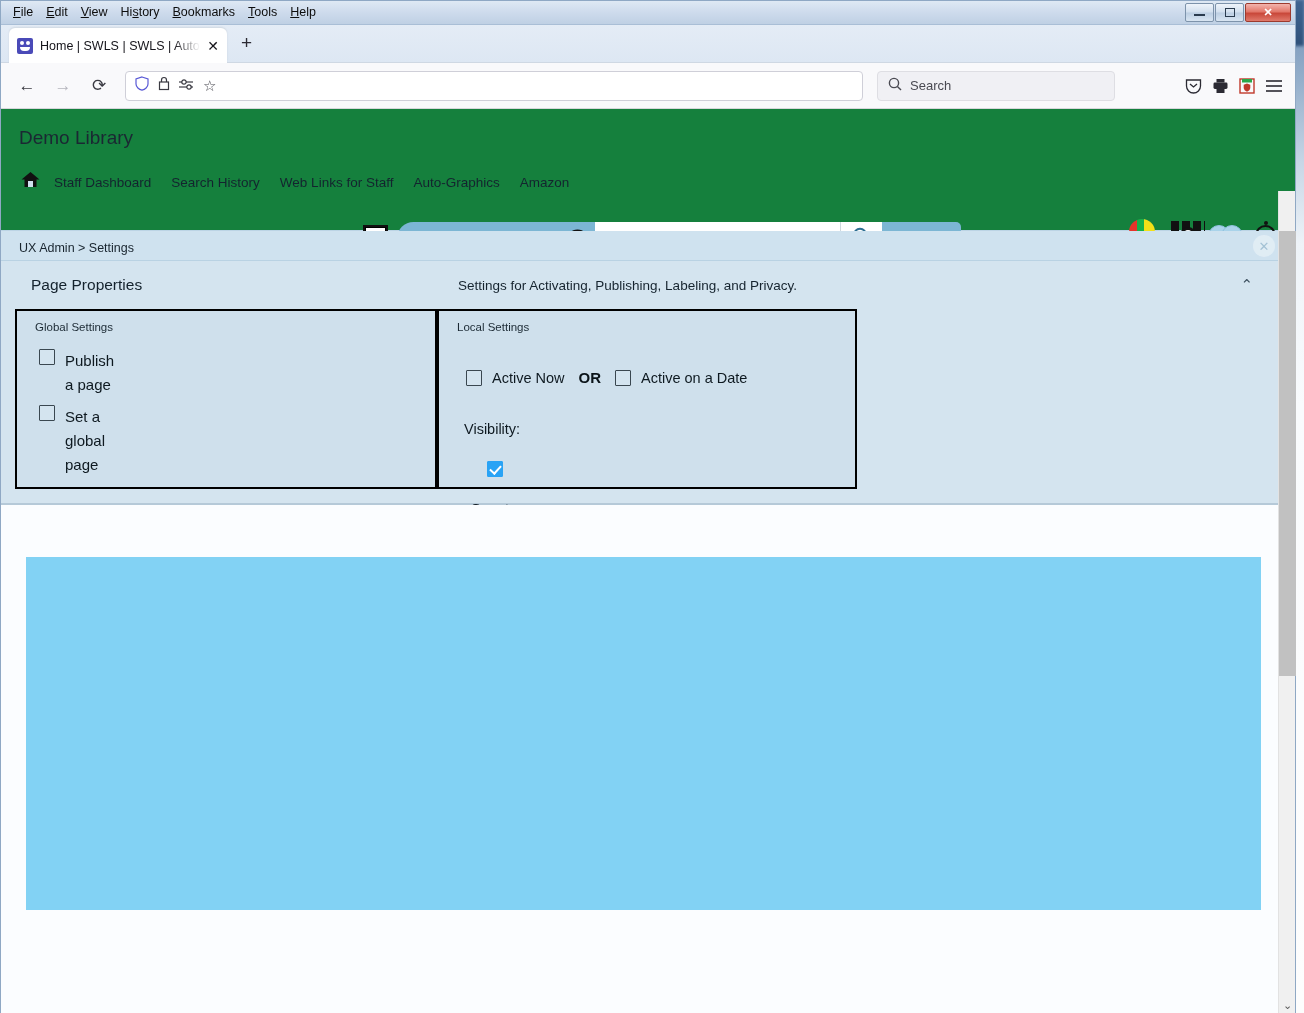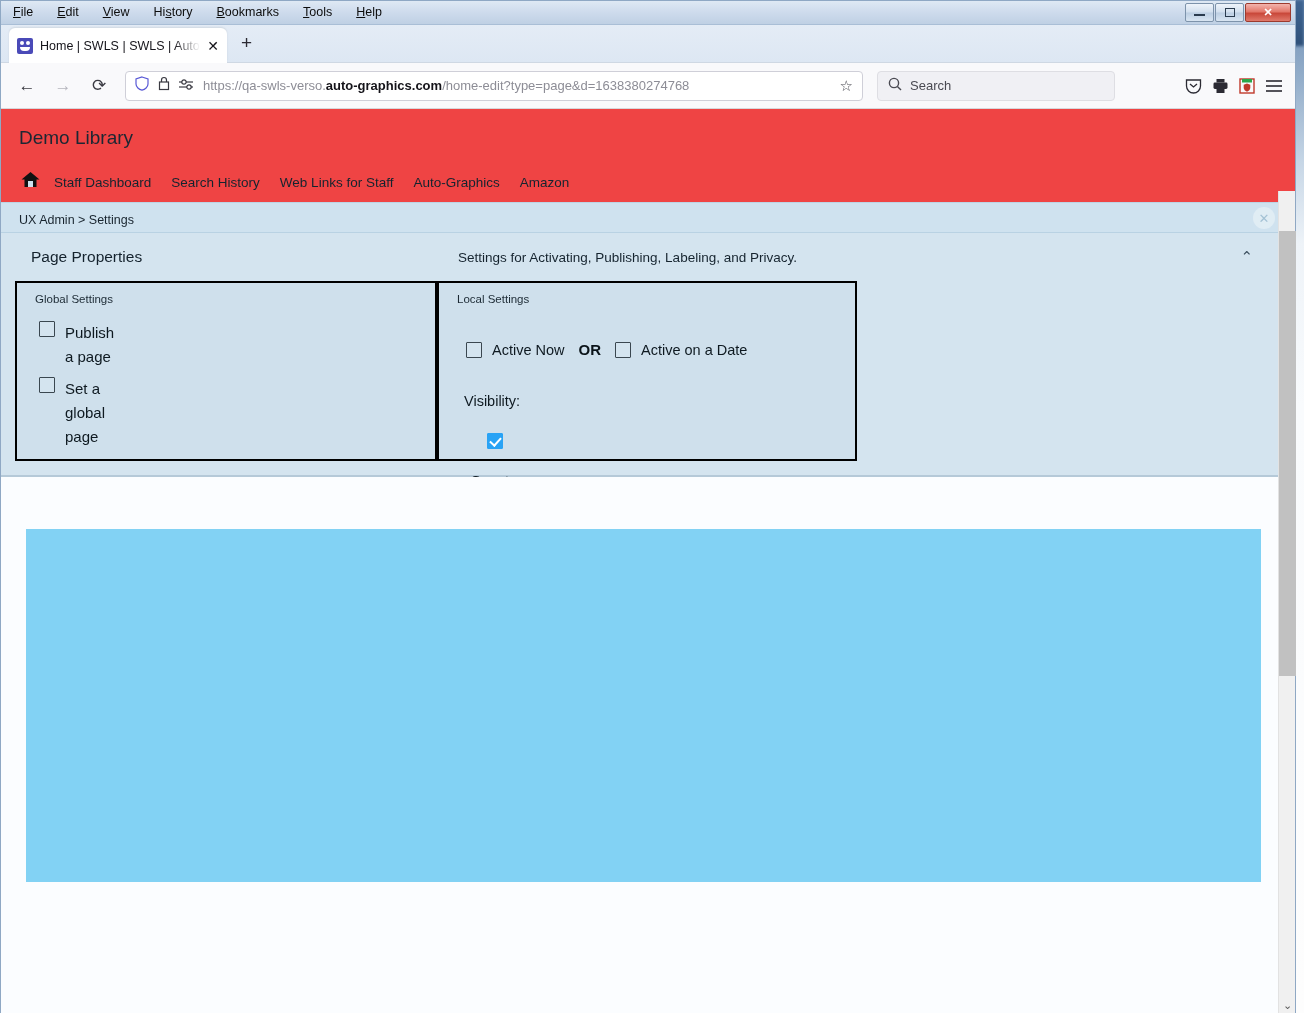--- a/index.html
+++ b/index.html
@@ -39,21 +39,21 @@
     position: absolute; left: 0; top: 0; width: 1296px; height: 1013px;
     background: #f9f9fb;
     border: 1px solid #8fa8c4;
   }
   .ff-titlebar {
     position: relative; height: 24px;
     background: linear-gradient(180deg,#dfe9f4 0%, #cfdced 45%, #bfd0e4 100%);
     border-bottom: 1px solid #a9bed6;
   }
   .menubar {
-    position: absolute; left: 6px; top: 3px; display: flex; gap: 12px;
+    position: absolute; left: 6px; top: 3px; display: flex; gap: 1px;
     font-size: 12.5px; color: #0d0d0d;
   }
   .menubar span {
     padding: 1px 6px; cursor: default;
   }
   .menubar span u { text-decoration: underline; }
   .winbtns {
     position: absolute; right: 4px; top: 2px; display: flex; gap: 1px;
   }
   .winbtn {
@@ -139,21 +139,21 @@
   .searchbar .ph { font-size: 13px; color: #4a4a52; }
   .navright { margin-left: auto; display: flex; align-items: center; gap: 10px; padding-right: 2px;}
   .navright .ic { font-size: 15px; color: #2b2a33; cursor: pointer; display:flex; align-items:center;}
 
   
   .page {
     position: relative;
     height: 908px; background: #fbfdff; overflow: hidden;
   }
   .site-header {
-    height: 94px; background: #ef4444; position: relative;
+    height: 122px; background: #15803d; position: relative;
     border-bottom: 1px solid #bcd4e5;
   }
   .library-name {
     position: absolute; left: 18px; top: 18px;
     font-size: 19px; color: #1b2733; font-weight: 400;
   }
   .lang-icon {
     position: absolute; left: 362px; top: 116px;
     width: 25px; height: 26px;
     background: #ffffff; border: 2px solid #111; color:#111;
@@ -405,21 +405,20 @@
           </svg>
       </span>
       <span>
         <svg width="15" height="13" viewBox="0 0 15 13">
             <line x1="0" y1="4" x2="14" y2="4" stroke="#3a3a42" stroke-width="1.2"></line>
             <line x1="0" y1="9" x2="14" y2="9" stroke="#3a3a42" stroke-width="1.2"></line>
             <circle cx="5" cy="4" r="2.2" fill="#fff" stroke="#3a3a42" stroke-width="1.2"></circle>
             <circle cx="10" cy="9" r="2.2" fill="#fff" stroke="#3a3a42" stroke-width="1.2"></circle>
           </svg>
       </span>
-      <span class="url-text"><span>https://qa-swls-verso.</span><b>auto-graphics.com</b><span>/home-edit?type=page&amp;d=1638380274768</span></span>
       <span class="star">☆</span>
     </div>
     <div class="searchbar">
       <span>
         <svg width="14" height="14" viewBox="0 0 14 14">
             <circle cx="6" cy="6" r="4.6" fill="none" stroke="#4a4a52" stroke-width="1.4"></circle>
             <line x1="9.4" y1="9.4" x2="13" y2="13" stroke="#4a4a52" stroke-width="1.4"></line>
           </svg>
       </span>
       <span class="ph">Search</span>

